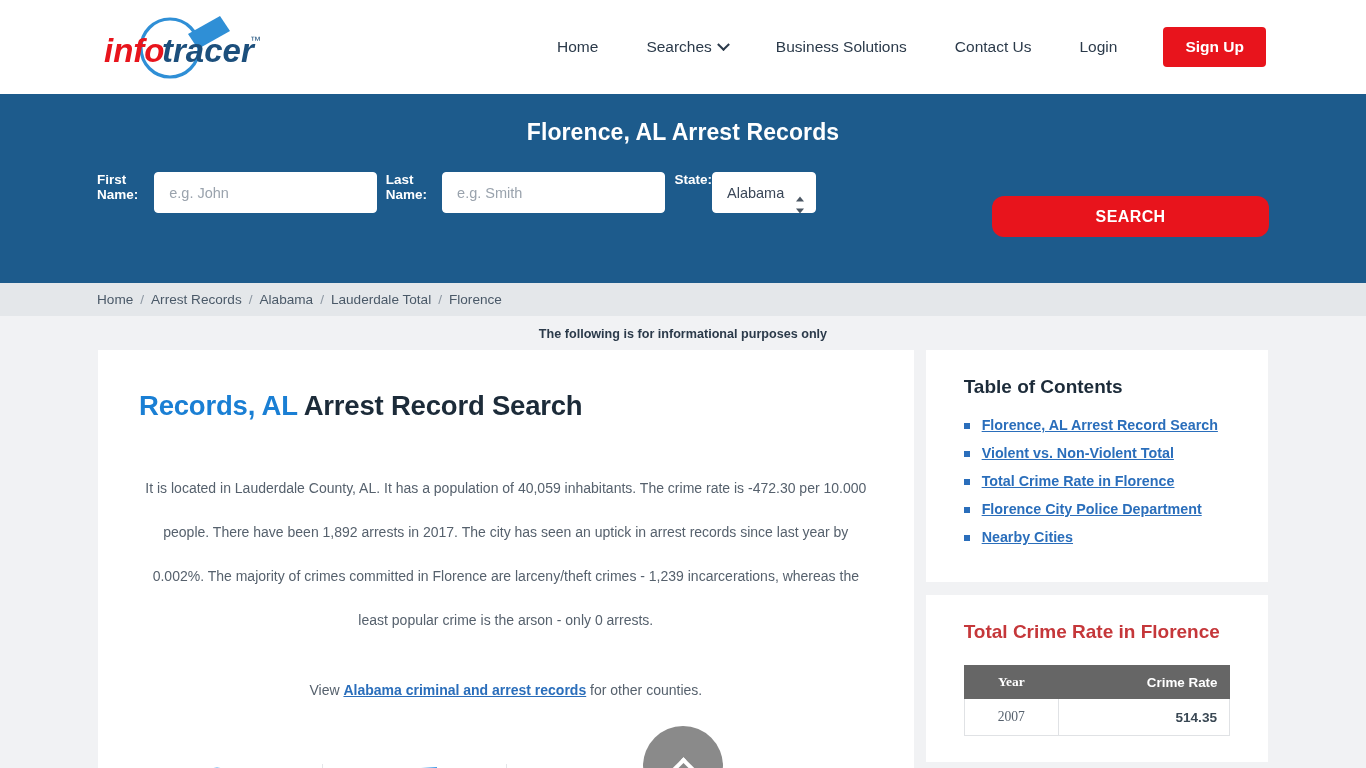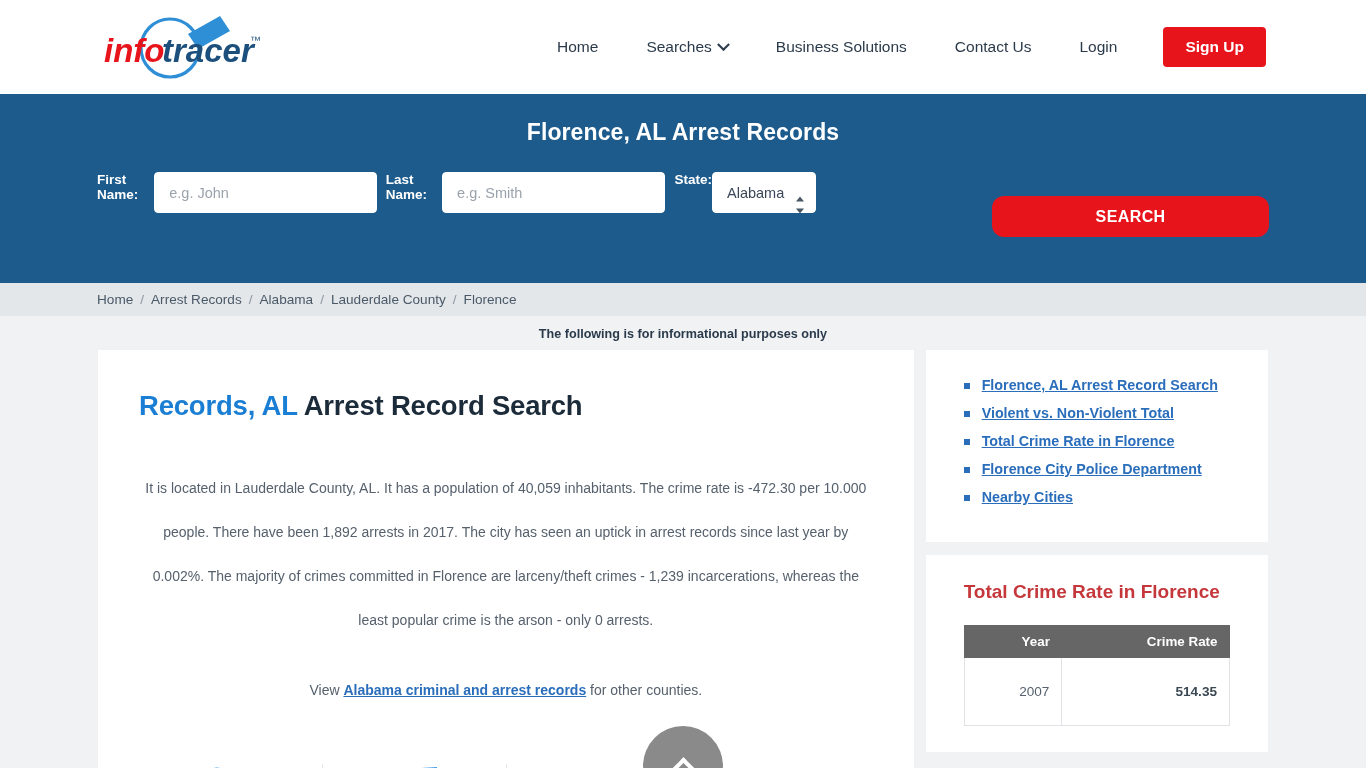--- a/index.html
+++ b/index.html
@@ -253,24 +253,24 @@
     width: 100%;
     font-size: 13.6px;
   }
   table.crime th {
     background: #666666;
     color: #fff;
     font-weight: bold;
     padding: 9px 12px;
     font-size: 13.4px;
   }
-  table.crime th.l, table.crime td.l { text-align: right; }
+  table.crime th.l, table.crime td.l { text-align: center; font-family: Liberation Serif, serif; }
   table.crime th.r, table.crime td.r { text-align: right; }
   table.crime td {
-    padding: 26px 12px;
+    padding: 10px 12px;
     border-left: 1px solid #e0e2e5;
     border-right: 1px solid #e0e2e5;
     border-bottom: 1px solid #e0e2e5;
     color: #56616d;
   }
   table.crime td.r { font-weight: bold; color: #3a4854; }
 
   
   .scrolltop {
     position: absolute;
@@ -363,21 +363,21 @@
   </div>
 </div>
 
 <div class="crumbband">
   <a href="#">Home</a>
   <span class="sep">/</span>
   <a href="#">Arrest Records</a>
   <span class="sep">/</span>
   <a href="#">Alabama</a>
   <span class="sep">/</span>
-  <a href="#">Lauderdale County</a>
+  <a href="#">Lauderdale Total</a>
   <span class="sep">/</span>
   <span>Florence</span>
 </div>
 
 <div class="notice">The following is for informational purposes only</div>
 
 <div class="wrap">
 
   <div class="main-card">
     <h2>
@@ -445,20 +445,21 @@
         </div>
 
       </div>
 
     </div>
   </div>
 
   <div class="side">
 
     <div class="side-card">
+      <h3>Table of Contents</h3>
       <ul class="toc">
         <li>
           <span class="bullet"></span>
           <a href="#">Florence, AL Arrest Record Search</a>
         </li>
         <li>
           <span class="bullet"></span>
           <a href="#">Violent vs. Non-Violent Total</a>
         </li>
         <li>

